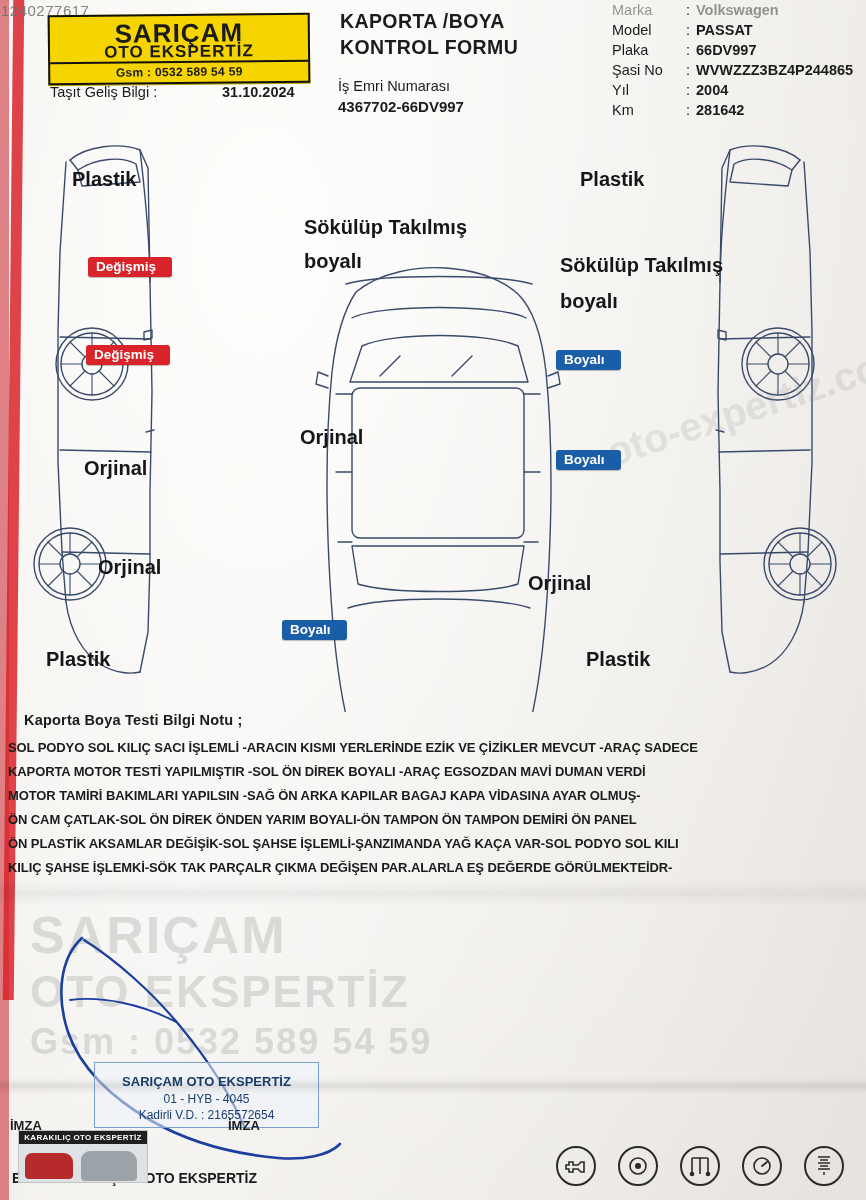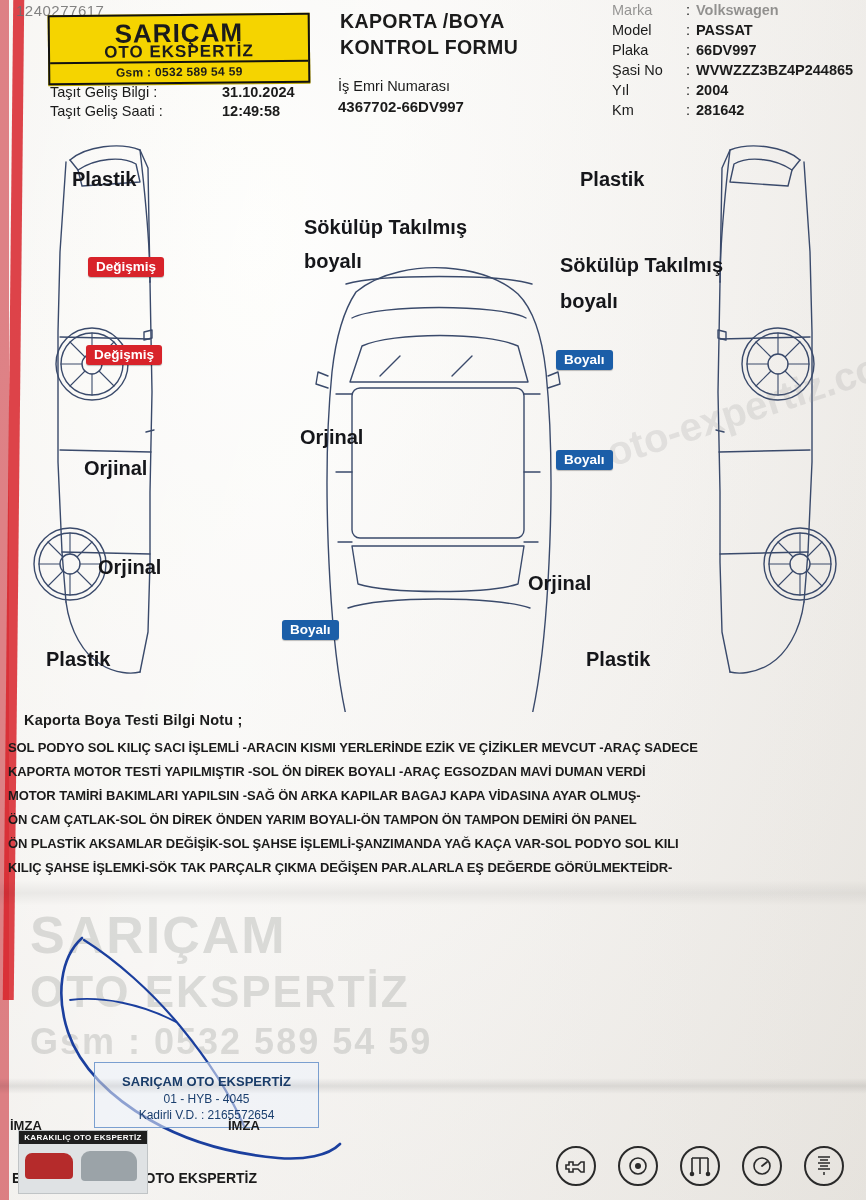--- a/index.html
+++ b/index.html
@@ -24,21 +24,21 @@
             background: linear-gradient(105deg, rgba(255,255,255,0.0) 0%, rgba(255,255,255,0.35) 35%, rgba(220,216,210,0.25) 100%);
             pointer-events:none; }
 
   
   .red-edge { position:absolute; left:8px; top:0; width:11px; height:1000px;
               background:#d8232a; opacity:.85; transform: rotate(0.6deg); }
   .red-edge2 { position:absolute; left:0px; top:0; width:9px; height:1200px;
                background:#c8202a; opacity:.55; }
 
   
-  .photo-id { position:absolute; left:16px; top:2px; font-size:15px; color:#6e6e6e;
+  .photo-id { position:absolute; left:1px; top:2px; font-size:15px; color:#6e6e6e;
               letter-spacing:.5px; opacity:.85;text-align:center; }
 
   
   .hdr { position:absolute; left:0; top:0; width:866px; height:138px; }
 
   .logo-box {
     position:absolute; left:48px; top:14px; width:262px; height:70px;
     background:#f5d400; border:2px solid #111; transform: rotate(-0.6deg);
     box-shadow: 0 1px 0 #bba700;
   }
@@ -70,21 +70,21 @@
   .v-row.faded .v-lbl, .v-row.faded .v-val { opacity:.45; }
 
   
   .diagram { position:absolute; left:0; top:132px; width:866px; height:580px; }
   .diagram svg { position:absolute; left:0; top:0; }
 
   
   .dlabel { position:absolute; font-size:20px; font-weight:700; white-space:nowrap; }
   .dlabel.plain { font-weight:700; color:#15161a; }
   .tag { position:absolute; font-size:13.5px; font-weight:700; color:#fff;
-         padding:2px 8px 3px 8px; border-radius:3px; white-space:nowrap;
+         padding:2px 16px 3px 8px; border-radius:3px; white-space:nowrap;
          box-shadow:0 1px 1px rgba(0,0,0,.25); }
   .tag.red { background:#d8232a; }
   .tag.blue { background:#1b5ea8; }
 
   
   .wm { position:absolute; color:rgba(150,150,150,0.20); font-weight:700;
         white-space:nowrap; pointer-events:none; }
   .wm.r { transform: rotate(-18deg); }
 
   
@@ -111,21 +111,21 @@
   .stamp .s3 { position:absolute; left:0; right:0; top:45px; text-align:center;
                font-size:12px; color:#1b3f6e; }
 
   .sig { position:absolute; left:20px; top:930px; width:330px; height:250px; }
 
   .imza-l { position:absolute; left:10px; top:1118px; font-size:13px; font-weight:700; }
   .imza-r { position:absolute; left:228px; top:1118px; font-size:13px; font-weight:700; }
   .bottom-name { position:absolute; left:12px; top:1170px; font-size:14px; font-weight:700; }
 
   
-  .carad { position:absolute; left:18px; top:1130px; width:130px; height:64px;
+  .carad { position:absolute; left:18px; top:1130px; width:130px; height:53px;
            background:#dfe2e4; border:1px solid #c0c4c6; overflow:hidden; }
   .carad .bar { position:absolute; left:0; top:0; width:100%; height:13px;
                 background:#1f1f1f; color:#fff; font-size:8px; font-weight:700;
                 text-align:center; line-height:13px; letter-spacing:.3px; }
   .carad .c1 { position:absolute; left:6px; top:22px; width:48px; height:26px;
                background:#b52b2b; border-radius:7px 9px 4px 4px; }
   .carad .c2 { position:absolute; left:62px; top:20px; width:56px; height:30px;
                background:#9ba3a8; border-radius:9px 11px 4px 4px; }
 
   
@@ -155,24 +155,20 @@
     <div class="logo-box">
       <div class="l1">SARIÇAM</div>
       <div class="l2">OTO EKSPERTİZ</div>
       <div class="l3">Gsm : 0532 589 54 59</div>
     </div>
 
     <div class="arrivals">
       <div class="arr-row">
         <div class="arr-lbl">Taşıt Geliş Bilgi :</div>
         <div class="arr-val">31.10.2024</div>
-      </div>
-      <div class="arr-row">
-        <div class="arr-lbl">Taşıt Geliş Saati :</div>
-        <div class="arr-val">12:49:58</div>
       </div>
     </div>
 
     <div class="form-title">
       <div>KAPORTA /BOYA</div>
       <div>KONTROL FORMU</div>
     </div>
 
     <div class="order">
       <div class="o1">İş Emri Numarası</div>

